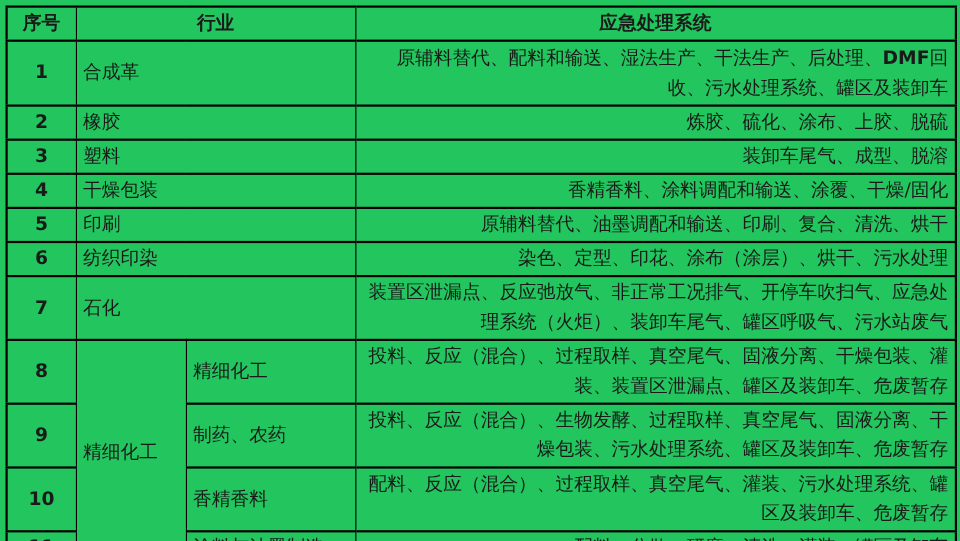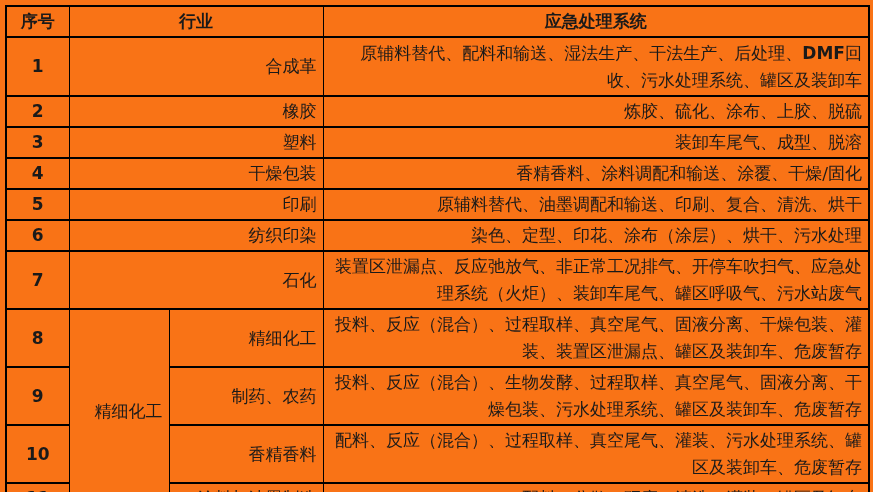--- a/index.html
+++ b/index.html
@@ -5,21 +5,21 @@
   html, body {
     margin: 0;
     padding: 0;
     background: #ffffff;
   }
   .page {
     position: relative;
     width: 873px;
     height: 492px;
     overflow: hidden;
-    background: #f97316;
+    background: #22c55e;
     box-sizing: border-box;
     padding: 5px 0 0 5px;
     font-family: "DejaVu Serif", "Liberation Serif", serif;
     color: #1a1a1a;
   }
   table.main {
     border-collapse: collapse;
     table-layout: fixed;
     width: 863px;
     border: 2px solid #000;
@@ -41,21 +41,21 @@
     text-align: center;
     padding: 0 2px;
   }
   td.num {
     text-align: center;
     font-family: "DejaVu Sans", "Liberation Sans", sans-serif;
     font-weight: bold;
     font-size: 17px;
   }
   td.ind {
-    text-align: right;
+    text-align: left;
   }
   td.ctl {
     text-align: right;
   }
   .latin-bold {
     font-family: "DejaVu Sans", "Liberation Sans", sans-serif;
     font-weight: bold;
   }
   tr.h-header  { height: 27px; }
   tr.h-two     { height: 56px; }

